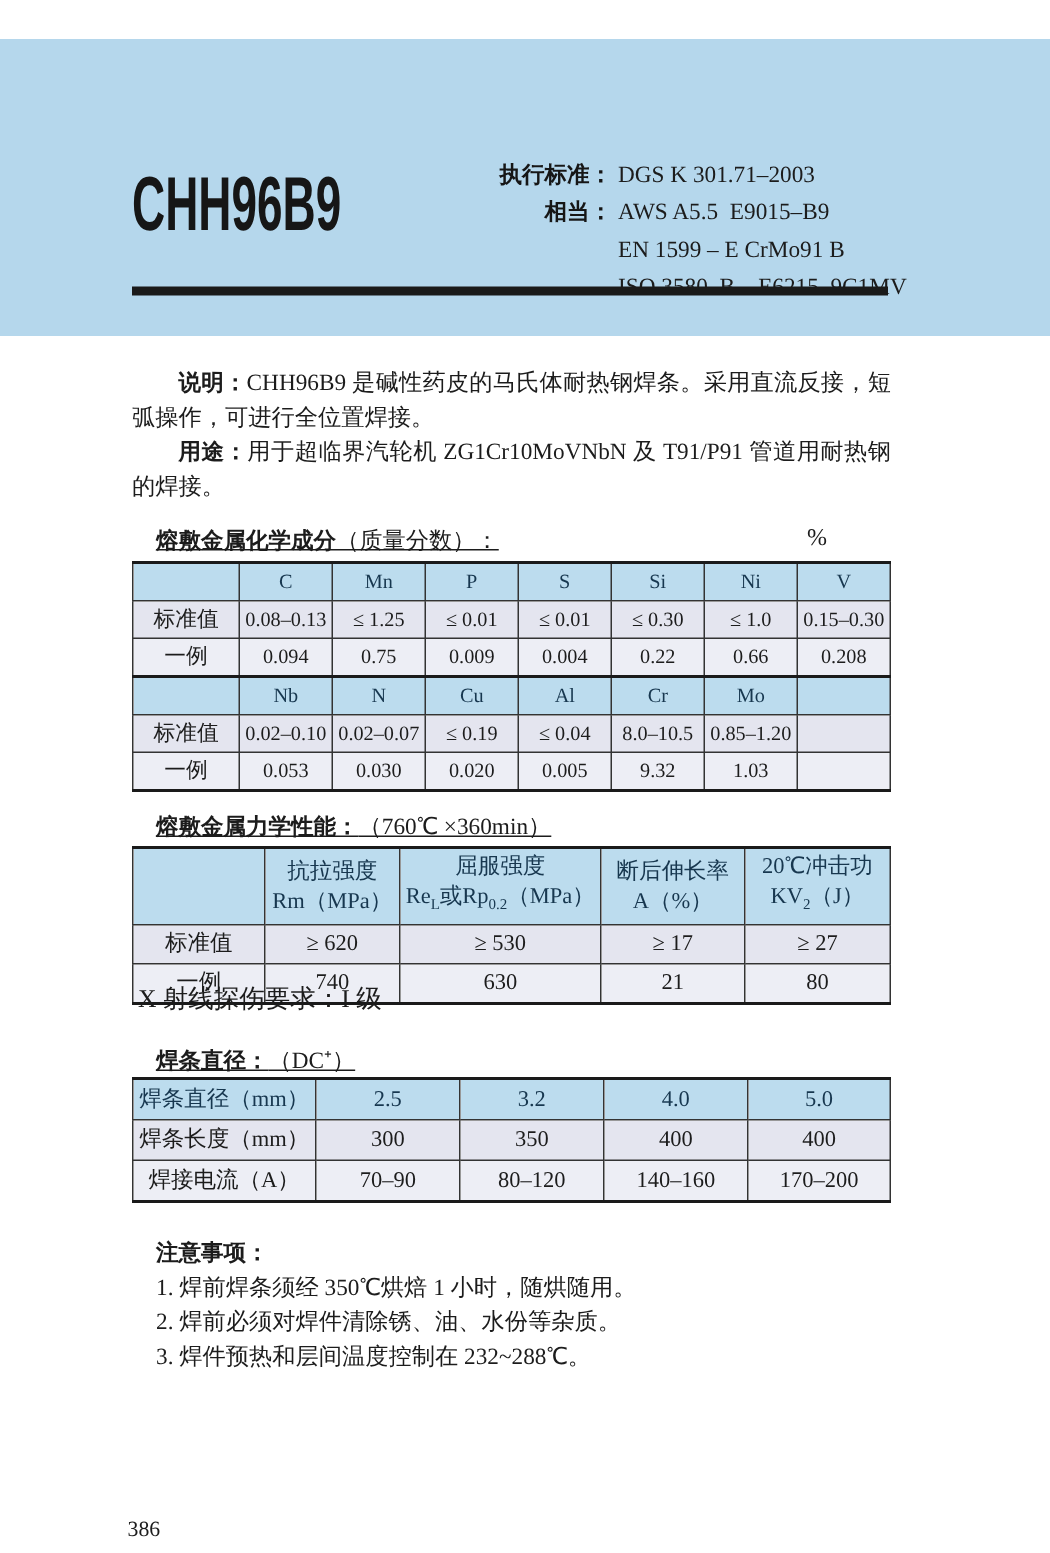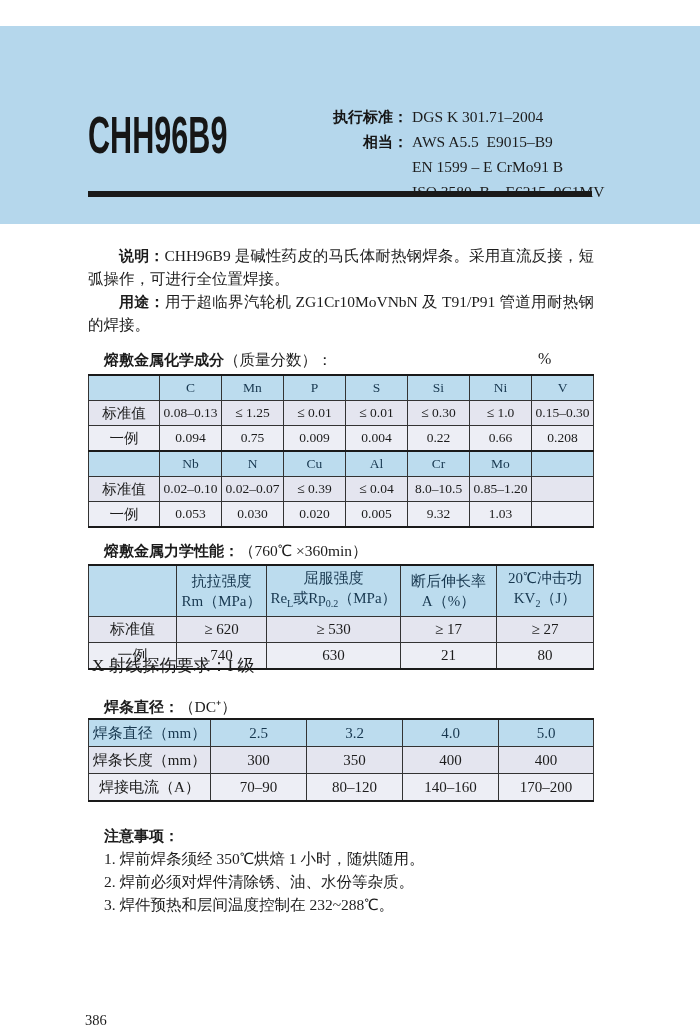--- a/index.html
+++ b/index.html
@@ -28,21 +28,21 @@
     width:92px;text-align:right;font-weight:bold;
     font-family:"Liberation Sans",sans-serif;font-size:15px;color:#161616;
   }
   .std-value{white-space:pre;padding-left:4px;}
   .black-bar{position:absolute;left:88px;top:191px;width:504px;height:6px;background:#1a1a1a;}
   
   .intro{position:absolute;left:88px;top:244px;width:506px;font-size:15.5px;line-height:23px;text-align:justify;}
   .intro p{margin:0;text-indent:2em;}
   .cnbold{font-family:"Liberation Sans",sans-serif;font-weight:bold;font-size:15px;}
   
-  .sec{position:absolute;left:104px;font-size:15.5px;white-space:nowrap;}
+  .sec{position:absolute;left:104px;font-size:15.5px;white-space:nowrap;text-decoration:underline;}
   .sec .cond{font-family:"Liberation Serif",serif;font-weight:normal;}
   .unit-pct{position:absolute;left:538px;top:350px;font-size:16px;}
   
   table{border-collapse:collapse;table-layout:fixed;position:absolute;left:88px;background:#fff;}
   td{border:1px solid var(--line);text-align:center;padding:0;overflow:hidden;white-space:nowrap;}
   tr.thead td{background:var(--tblue);color:#17374f;}
   tr.r-std td{background:var(--row-a);}
   tr.r-ex td{background:var(--row-b);}
   table.t-frame{border-top:2px solid #1a1a1a;border-bottom:2px solid #1a1a1a;}
   tr.sep td{border-top:2px solid #1a1a1a;}
@@ -65,21 +65,21 @@
 </head>
 <body>
 
 <div class="page">
 
   <div class="hero">
     <h1 class="hero-title">CHH96B9</h1>
     <div class="standards">
       <div class="std-row">
         <span class="std-label">执行标准：</span>
-        <span class="std-value">DGS K 301.71–2004</span>
+        <span class="std-value">DGS K 301.71–2003</span>
       </div>
       <div class="std-row">
         <span class="std-label">相当：</span>
         <span class="std-value">AWS A5.5  E9015–B9</span>
       </div>
       <div class="std-row">
         <span class="std-label"></span>
         <span class="std-value">EN 1599 – E CrMo91 B</span>
       </div>
       <div class="std-row">
@@ -149,21 +149,21 @@
       <td>Cu</td>
       <td>Al</td>
       <td>Cr</td>
       <td>Mo</td>
       <td></td>
     </tr>
     <tr class="r-std">
       <td class="lbl">标准值</td>
       <td>0.02–0.10</td>
       <td>0.02–0.07</td>
-      <td>≤ 0.39</td>
+      <td>≤ 0.19</td>
       <td>≤ 0.04</td>
       <td>8.0–10.5</td>
       <td>0.85–1.20</td>
       <td></td>
     </tr>
     <tr class="r-ex">
       <td class="lbl">一例</td>
       <td>0.053</td>
       <td>0.030</td>
       <td>0.020</td>

